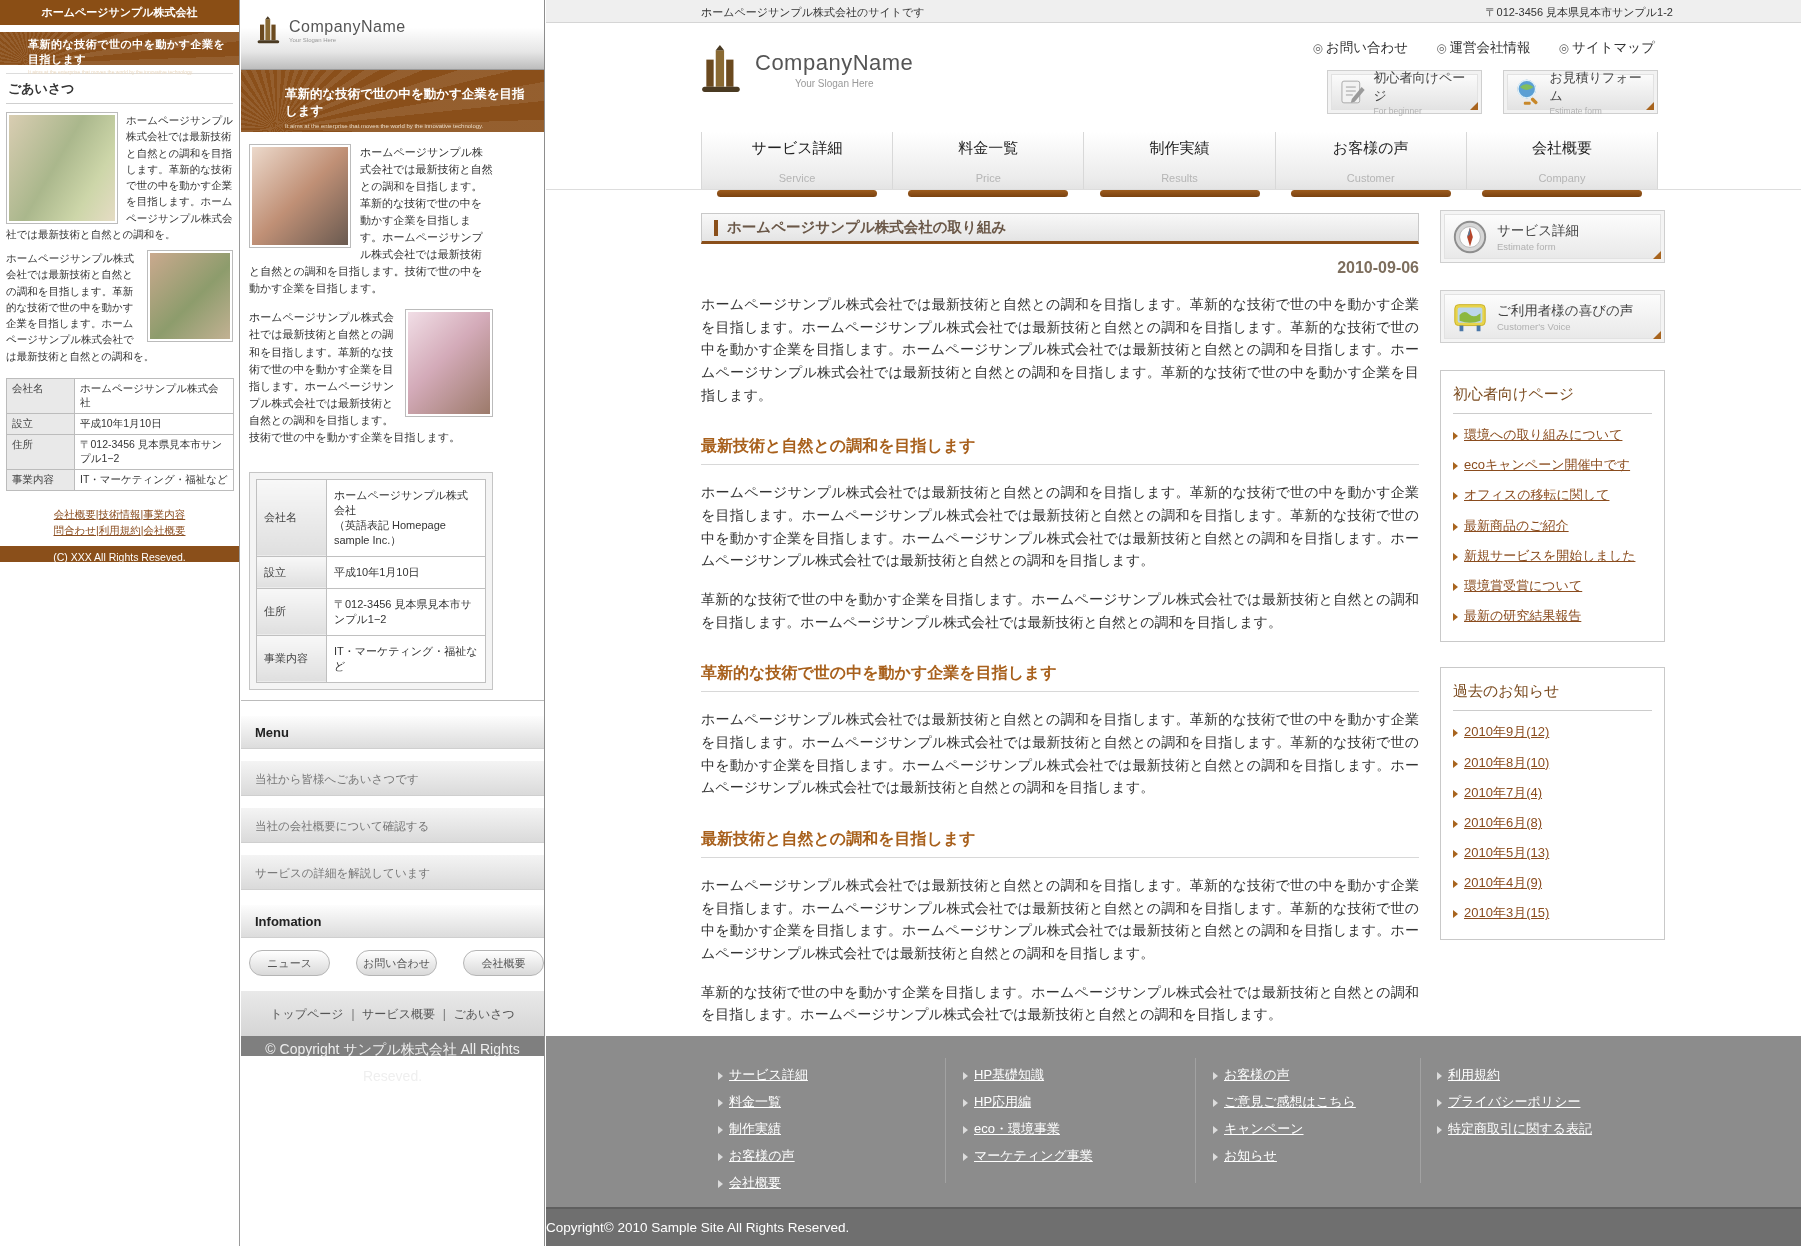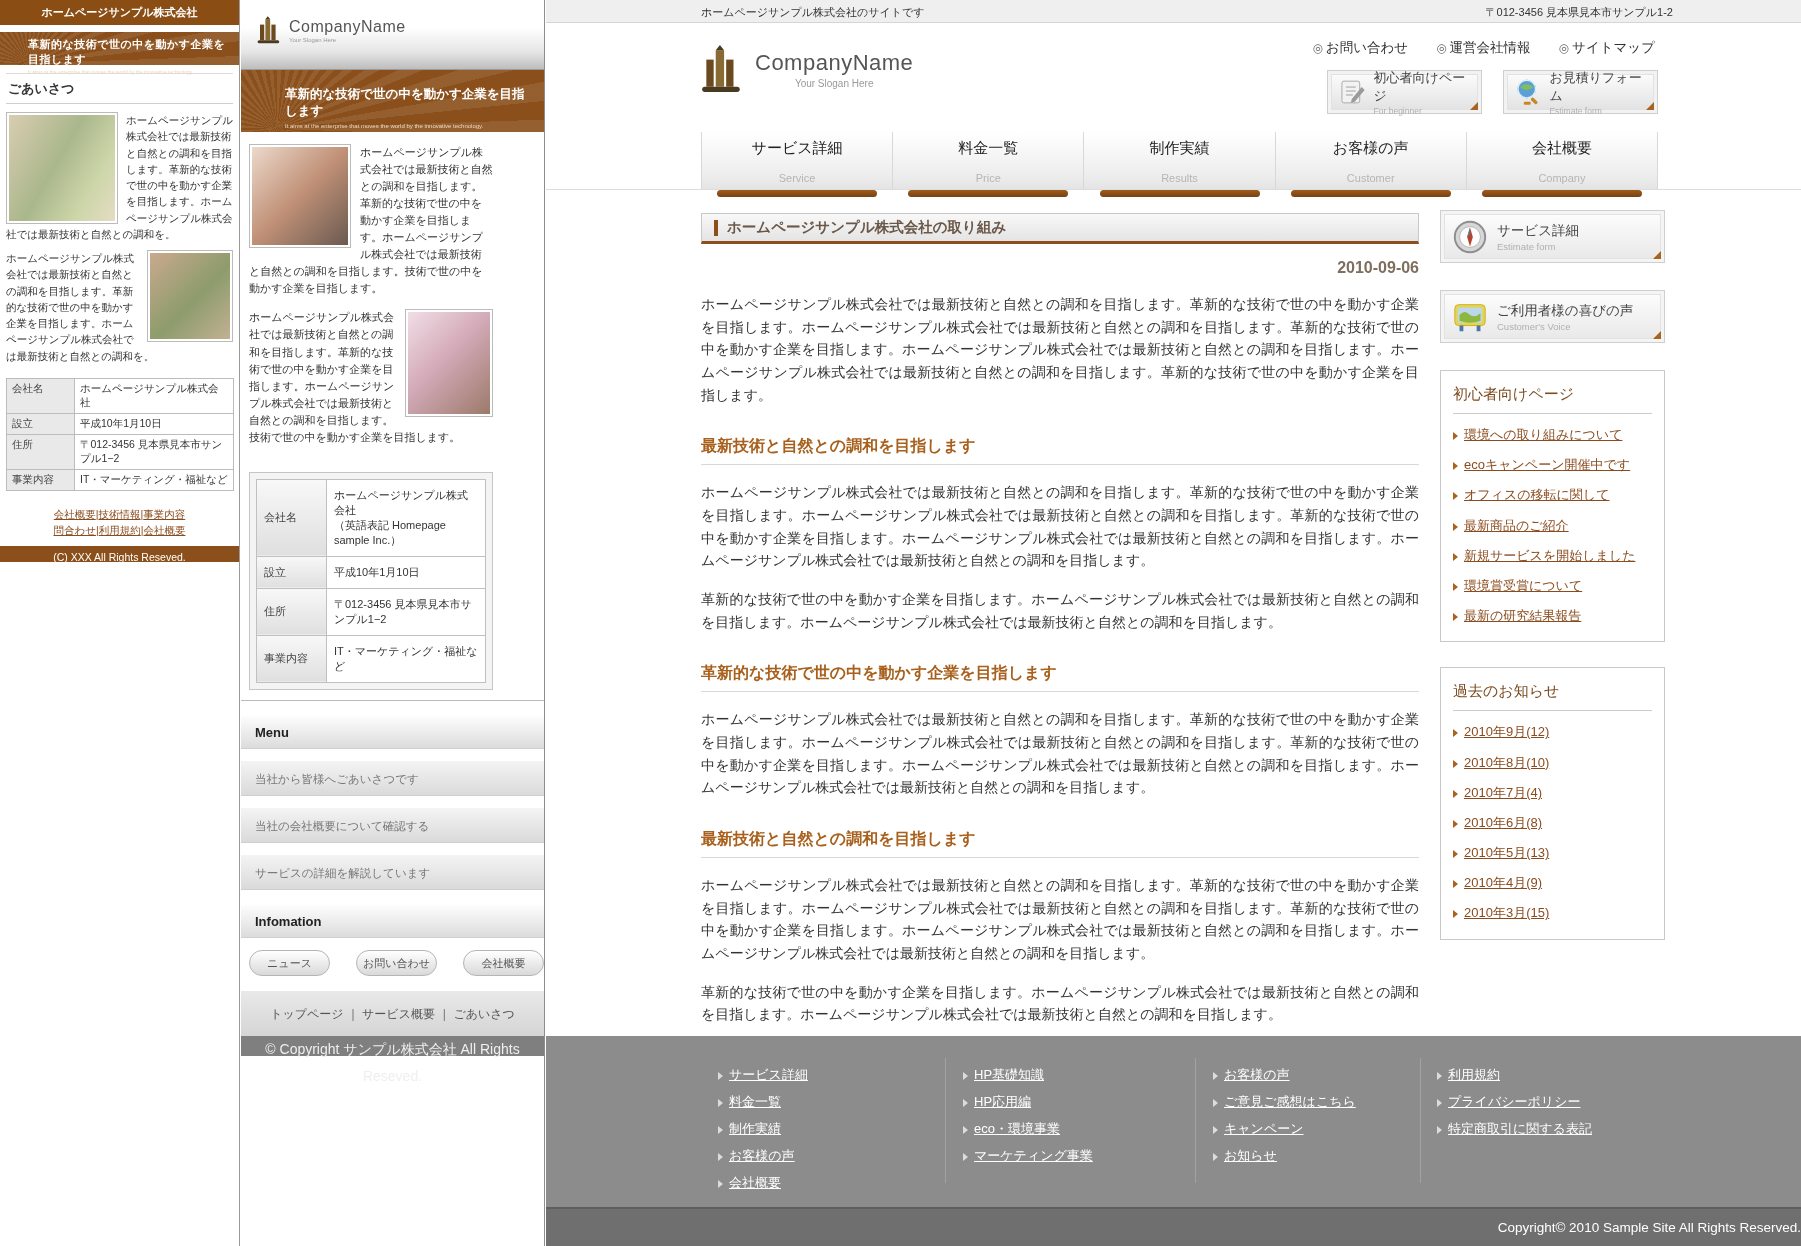--- a/index.html
+++ b/index.html
@@ -119,21 +119,21 @@
 
   
   .footer { position:absolute; left:0; top:1036px; width:1255px; height:171px; background:#8c8c8c; }
   .fcol { position:absolute; top:30px; }
   .fcol ul { list-style:none; }
   .fcol li { margin-bottom:9px; font-size:13px; display:flex; align-items:baseline; }
   .fcol .tri { border-left-color:#dcdcdc; }
   .fcol a { color:#fff; text-decoration:underline; cursor:pointer; }
   .fdiv { position:absolute; top:22px; height:125px; width:1px; background:#a2a2a2; }
   .fbar { position:absolute; left:0; top:1207px; width:1255px; height:39px; background:#6f6f6f; border-top:2px solid #5f5f5f;
-          color:#fff; font-size:13.5px; text-align:right; line-height:37px; }
+          color:#fff; font-size:13.5px; text-align:left; line-height:37px; }
 </style>
 </head>
 <body>
 
 <div id="left-col">
   <div class="l-header">ホームページサンプル株式会社</div>
   <div class="l-banner rays">
     <div class="bt">革新的な技術で世の中を動かす企業を目指します</div>
     <div class="bs">It aims at the enterprise that moves the world by the innovative technology.</div>
   </div>

